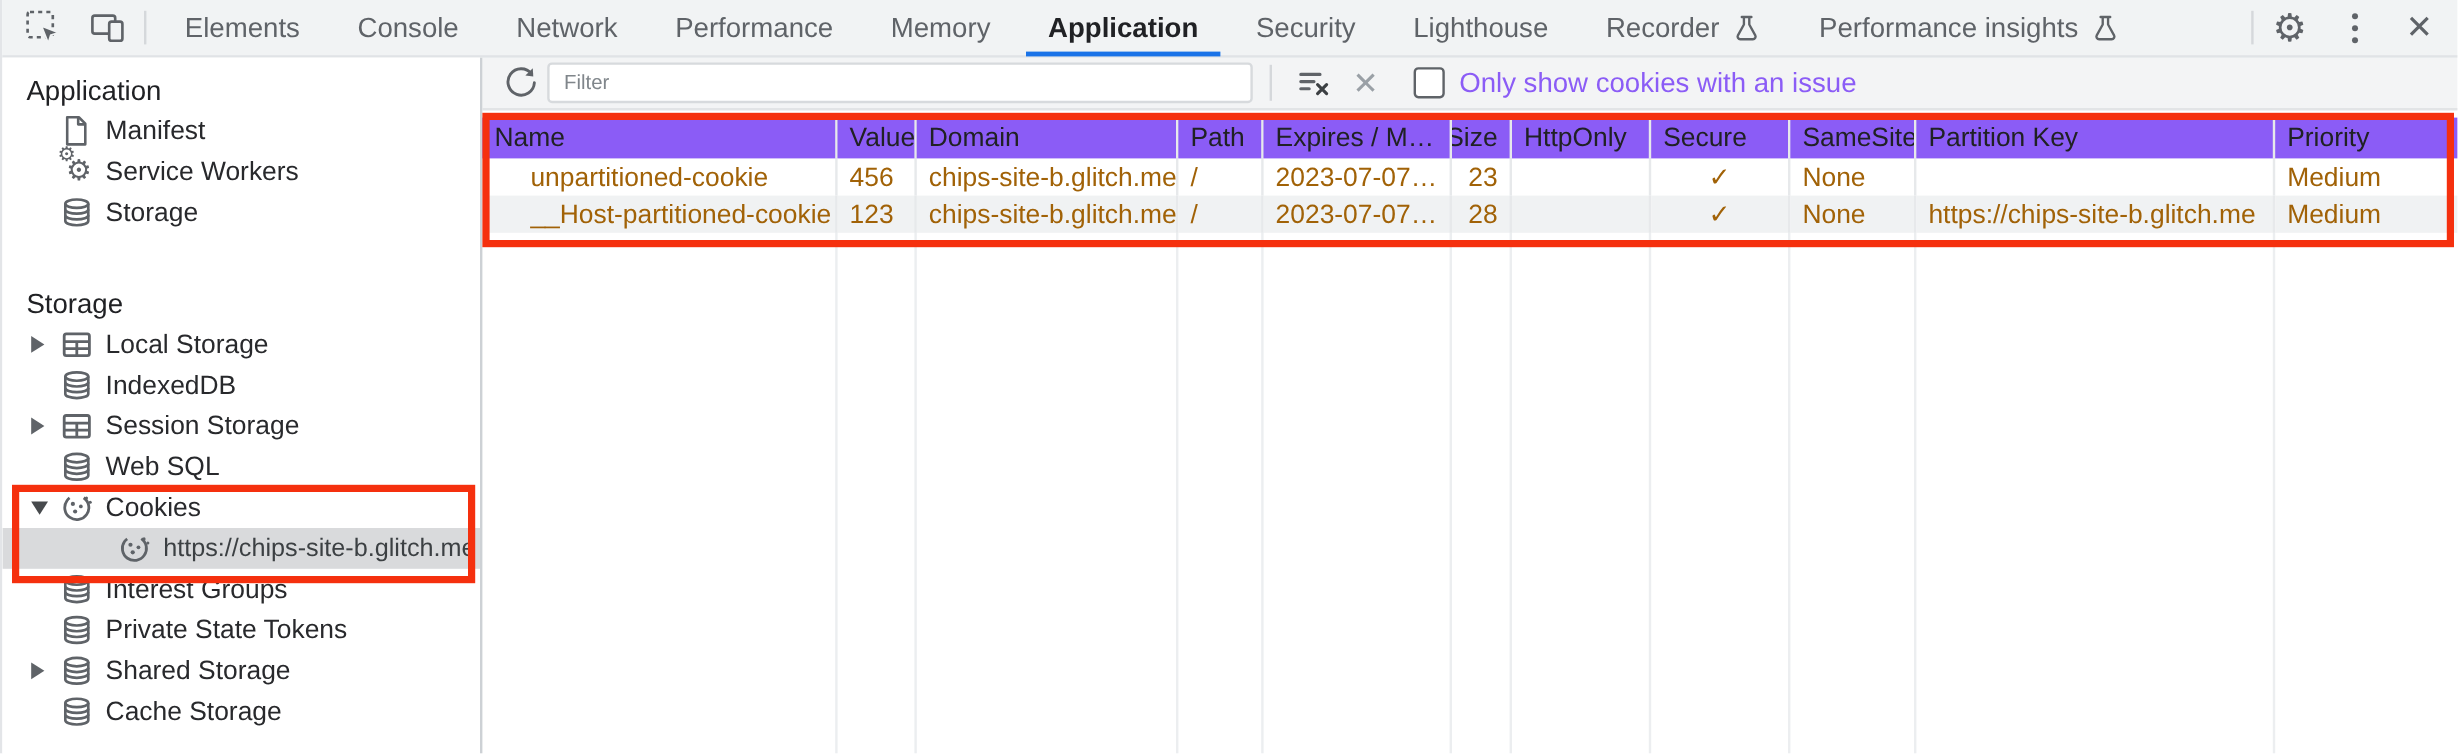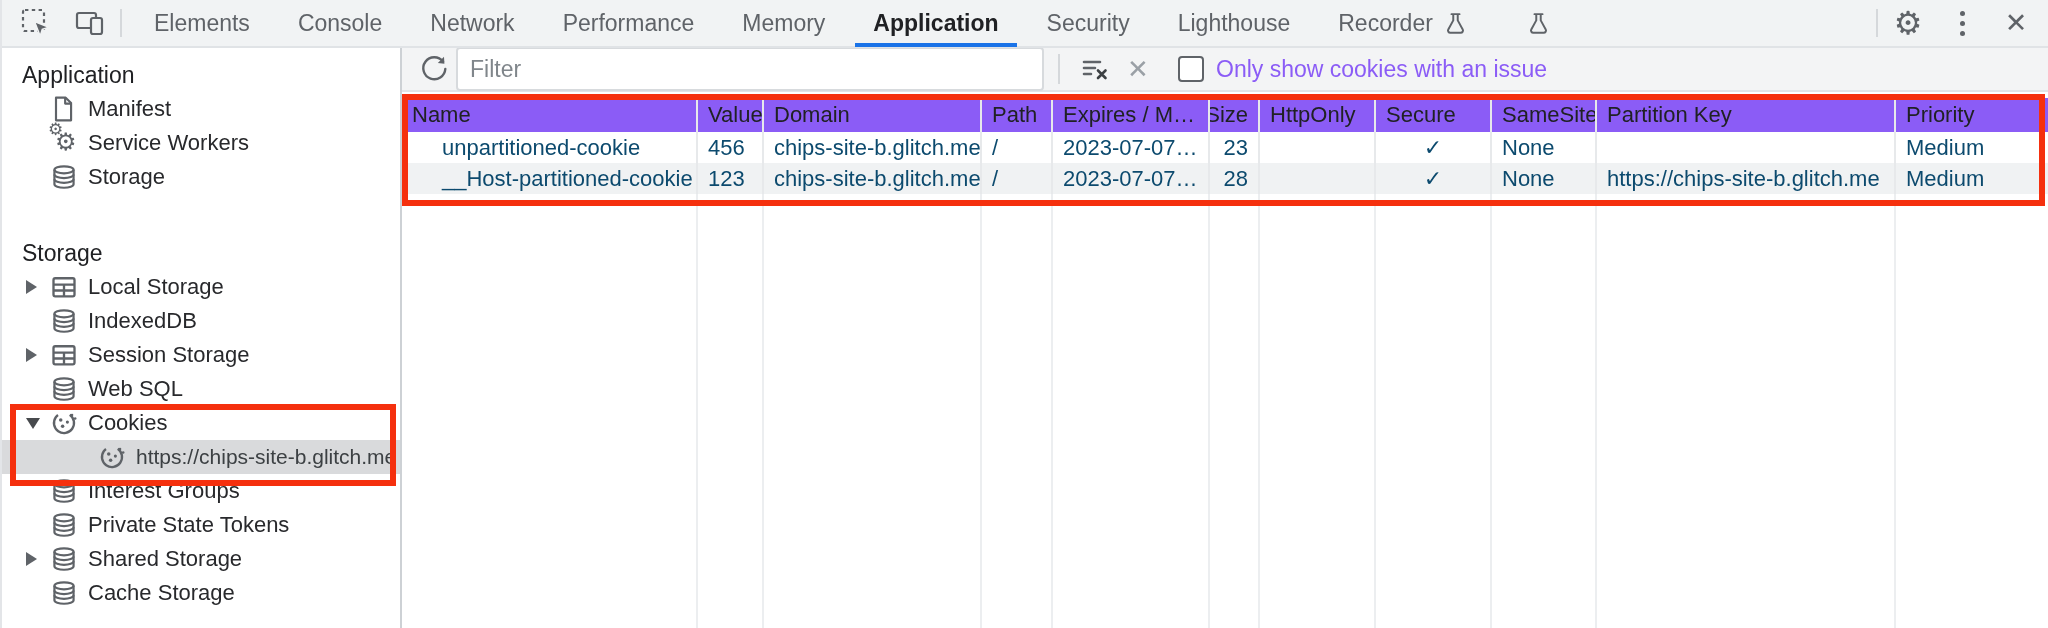--- a/index.html
+++ b/index.html
@@ -41,36 +41,36 @@
   .side-item.child .side-label { font-size:21px; color:#3c4043; }
   .gears-glyph { position:relative; width:32px; height:32px; display:block; }
   .gears-glyph .g1 { position:absolute; left:-2px; top:-8px; font-size:17px; color:#5f6368; }
   .gears-glyph .g2 { position:absolute; left:5px; top:1px; font-size:24px; color:#5f6368; }
   .sidebar-annotation { position:absolute; left:8px; right:4px; top:356px; height:82px; border:6px solid #f5300e; pointer-events:none; z-index:5; }
 
   
   .main { flex:1; display:flex; flex-direction:column; min-width:0; }
   .cookies-toolbar { height:44px; flex:0 0 44px; background:#f3f4f5; border-bottom:2px solid #e2e4e6; display:flex; align-items:center; padding-left:10px; }
   .refresh-btn { width:44px; height:40px; display:flex; align-items:center; justify-content:center; cursor:pointer; }
-  .filter-input { width:588px; height:44px; border:2px solid #d7dadd; border-radius:4px; background:#fff; font-size:23px; padding:0 12px; color:#202124; outline:none; font-family:inherit; }
+  .filter-input { width:588px; height:34px; border:2px solid #d7dadd; border-radius:4px; background:#fff; font-size:17px; padding:0 12px; color:#202124; outline:none; font-family:inherit; }
   .filter-input::placeholder { color:#80868b; }
   .toolbar-sep { width:2px; height:30px; background:#d5d8db; margin:0 12px 0 14px; }
   .toolbar-iconbtn { width:44px; height:40px; display:flex; align-items:center; justify-content:center; cursor:pointer; }
   .delete-glyph { font-size:26px; color:#9aa0a6; line-height:1; }
   .issue-checkbox { width:26px; height:26px; border:2px solid #5f6368; border-radius:4px; background:#fff; margin:0 12px 0 18px; cursor:pointer; flex:0 0 26px; }
   .issue-label { font-size:23px; color:#8b5cf6; white-space:nowrap; }
 
   
   .grid-area { flex:1; position:relative; padding-top:6px; display:flex; flex-direction:column; min-height:0; }
   .table-annotation { position:absolute; left:0; right:3px; top:2px; height:112px; border:6px solid #f5300e; pointer-events:none; z-index:5; }
   .grid { flex:1; display:grid; grid-template-columns:296px 66px 218px 71px 157px 50px 116px 116px 105px 299px 1fr; grid-template-rows:34px 31px 31px 1fr; }
   .cell { border-right:2px solid #e7e9eb; padding:0 10px; display:flex; align-items:center; font-size:22px; white-space:nowrap; overflow:hidden; }
   .cell.col-10 { border-right:none;text-align:center; }
   .cell.h { background:#8b5cf6; color:#202124; }
-  .cell.r { color:#0c4a6e; cursor:default; }
+  .cell.r { color:#a16207; cursor:default; }
   .cell.r.alt { background:#f0f2f3; }
   .cell.r.col-0 { padding-left:40px; }
   .cell.col-5 { justify-content:flex-end; }
   .cell.r.col-7 { justify-content:center; }
   .cell.filler { border-right:2px solid #eceef0; }
   .cell.filler.col-10 { border-right:none; }
 
   svg { display:block; }
 </style>
 </head>
@@ -121,20 +121,21 @@
         <div class="tab">
           <span>Lighthouse</span>
         </div>
         <div class="tab">
           <span>Recorder</span>
           <svg class="flask" width="25" height="25" viewBox="0 0 28 28">
             <path d="M9.5 3.5h9 M11.5 3.5v7l-5.6 10.2c-.9 1.6.3 3.6 2.2 3.6h11.8c1.9 0 3.1-2 2.2-3.6L16.5 10.5v-7" fill="none" stroke="#5f6368" stroke-width="2.2" stroke-linecap="round" stroke-linejoin="round"></path>
           </svg>
         </div>
         <div class="tab">
+          <span>Performance insights</span>
           <svg class="flask" width="25" height="25" viewBox="0 0 28 28">
             <path d="M9.5 3.5h9 M11.5 3.5v7l-5.6 10.2c-.9 1.6.3 3.6 2.2 3.6h11.8c1.9 0 3.1-2 2.2-3.6L16.5 10.5v-7" fill="none" stroke="#5f6368" stroke-width="2.2" stroke-linecap="round" stroke-linejoin="round"></path>
           </svg>
         </div>
       </div>
     <div class="tabbar-right">
       <div class="tb-sep"></div>
       <div class="tb-iconbtn">
           <span class="gear-glyph">⚙</span>
         </div>

